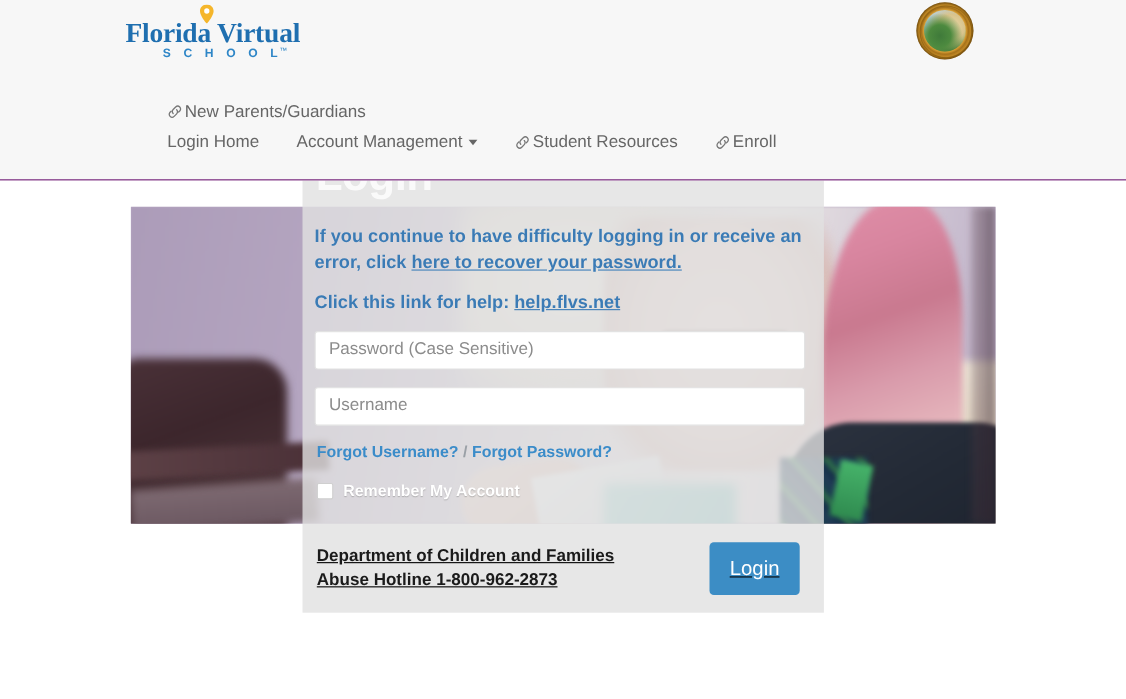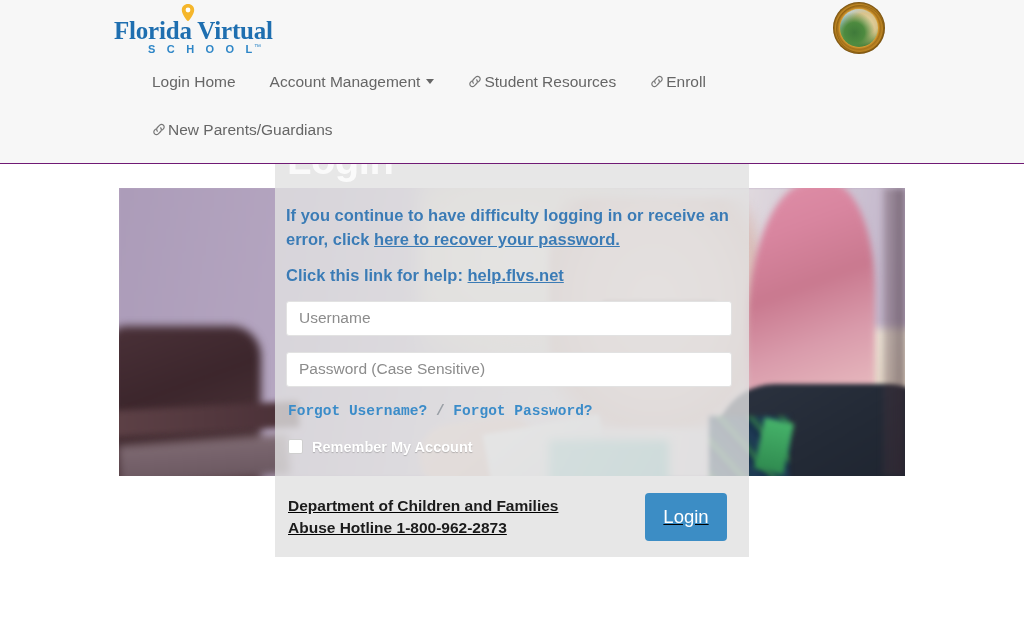--- a/index.html
+++ b/index.html
@@ -251,21 +251,21 @@
     border-radius: 3px;
     font-family: "Liberation Sans", sans-serif;
     font-size: 15.5px; color:#333;
     padding: 0 12px; margin-bottom: 16px;
     outline: none;
   }
   .field::placeholder { color:#8c8c8c; }
 
   .forgot {
     font-size: 14.5px; font-weight:700;
-    color:#9aa0a6; margin: 4px 0 0 2px; font-family: Liberation Mono, monospace;
+    color:#9aa0a6; margin: 4px 0 0 2px;
   }
   .forgot a { color:#3b8cc9; text-decoration:none; }
 
   .remember {
     display:flex; align-items:center;
     margin: 20px 0 0 2px;
   }
   .cbox {
     width:15px; height:15px; background:#fff;
     border:1px solid #cfcfcf; border-radius:2px;
@@ -311,20 +311,32 @@
         </svg>
       </span>
       <span class="logo-text">Florida Virtual</span>
       <span class="logo-sub">S C H O O L</span>
       <span class="logo-tm">™</span>
     </div>
 
     <div class="seal"></div>
 
     <div class="nav">
+      <div class="nav-row second">
+        <div class="nav-item">
+          <span class="link-ico">
+            <svg width="14" height="15" viewBox="0 0 14 15">
+              <path d="M5.4 9.2a2.6 2.6 0 0 1 0-3.7l2.3-2.3a2.6 2.6 0 0 1 3.7 3.7l-1 1" stroke="#777" stroke-width="1.2" fill="none" stroke-linecap="round"></path>
+              <path d="M8.6 5.8a2.6 2.6 0 0 1 0 3.7l-2.3 2.3a2.6 2.6 0 0 1-3.7-3.7l1-1" stroke="#777" stroke-width="1.2" fill="none" stroke-linecap="round"></path>
+            </svg>
+          </span>
+          <span>New Parents/Guardians</span>
+        </div>
+      </div>
+
       <div class="nav-row">
 
         <div class="nav-item">
           <span>Login Home</span>
         </div>
 
         <div class="nav-item">
           <span>Account Management</span>
           <span class="caret"></span>
         </div>
@@ -340,32 +352,20 @@
         </div>
 
         <div class="nav-item">
           <span class="link-ico">
             <svg width="14" height="15" viewBox="0 0 14 15">
               <path d="M5.4 9.2a2.6 2.6 0 0 1 0-3.7l2.3-2.3a2.6 2.6 0 0 1 3.7 3.7l-1 1" stroke="#777" stroke-width="1.2" fill="none" stroke-linecap="round"></path>
               <path d="M8.6 5.8a2.6 2.6 0 0 1 0 3.7l-2.3 2.3a2.6 2.6 0 0 1-3.7-3.7l1-1" stroke="#777" stroke-width="1.2" fill="none" stroke-linecap="round"></path>
             </svg>
           </span>
           <span>Enroll</span>
-        </div>
-      </div>
-
-      <div class="nav-row second">
-        <div class="nav-item">
-          <span class="link-ico">
-            <svg width="14" height="15" viewBox="0 0 14 15">
-              <path d="M5.4 9.2a2.6 2.6 0 0 1 0-3.7l2.3-2.3a2.6 2.6 0 0 1 3.7 3.7l-1 1" stroke="#777" stroke-width="1.2" fill="none" stroke-linecap="round"></path>
-              <path d="M8.6 5.8a2.6 2.6 0 0 1 0 3.7l-2.3 2.3a2.6 2.6 0 0 1-3.7-3.7l1-1" stroke="#777" stroke-width="1.2" fill="none" stroke-linecap="round"></path>
-            </svg>
-          </span>
-          <span>New Parents/Guardians</span>
         </div>
       </div>
     </div>
   </div>
 
   <div class="photo">
     <div class="ph-wall"></div>
     <div class="ph-win"></div>
     <div class="ph-chair"></div>
     <div class="ph-table"></div>
@@ -390,23 +390,23 @@
     <div class="panel-inner">
 
       <p class="helptext">
         <span>If you continue to have difficulty logging in or receive an error, click </span><a href="#">here to recover your password.</a>
       </p>
 
       <p class="helplink">
         <span>Click this link for help: </span><a href="#">help.flvs.net</a>
       </p>
 
+      <input class="field" type="password" placeholder="Password (Case Sensitive)" style="">
+
       <input class="field" type="text" placeholder="Username" style="">
-
-      <input class="field" type="password" placeholder="Password (Case Sensitive)" style="">
 
       <div class="forgot">
         <a href="#">Forgot Username?</a><span> / </span><a href="#">Forgot Password?</a>
       </div>
 
       <div class="remember">
         <div class="cbox"></div>
         <span class="remember-label">Remember My Account</span>
       </div>
     </div>

